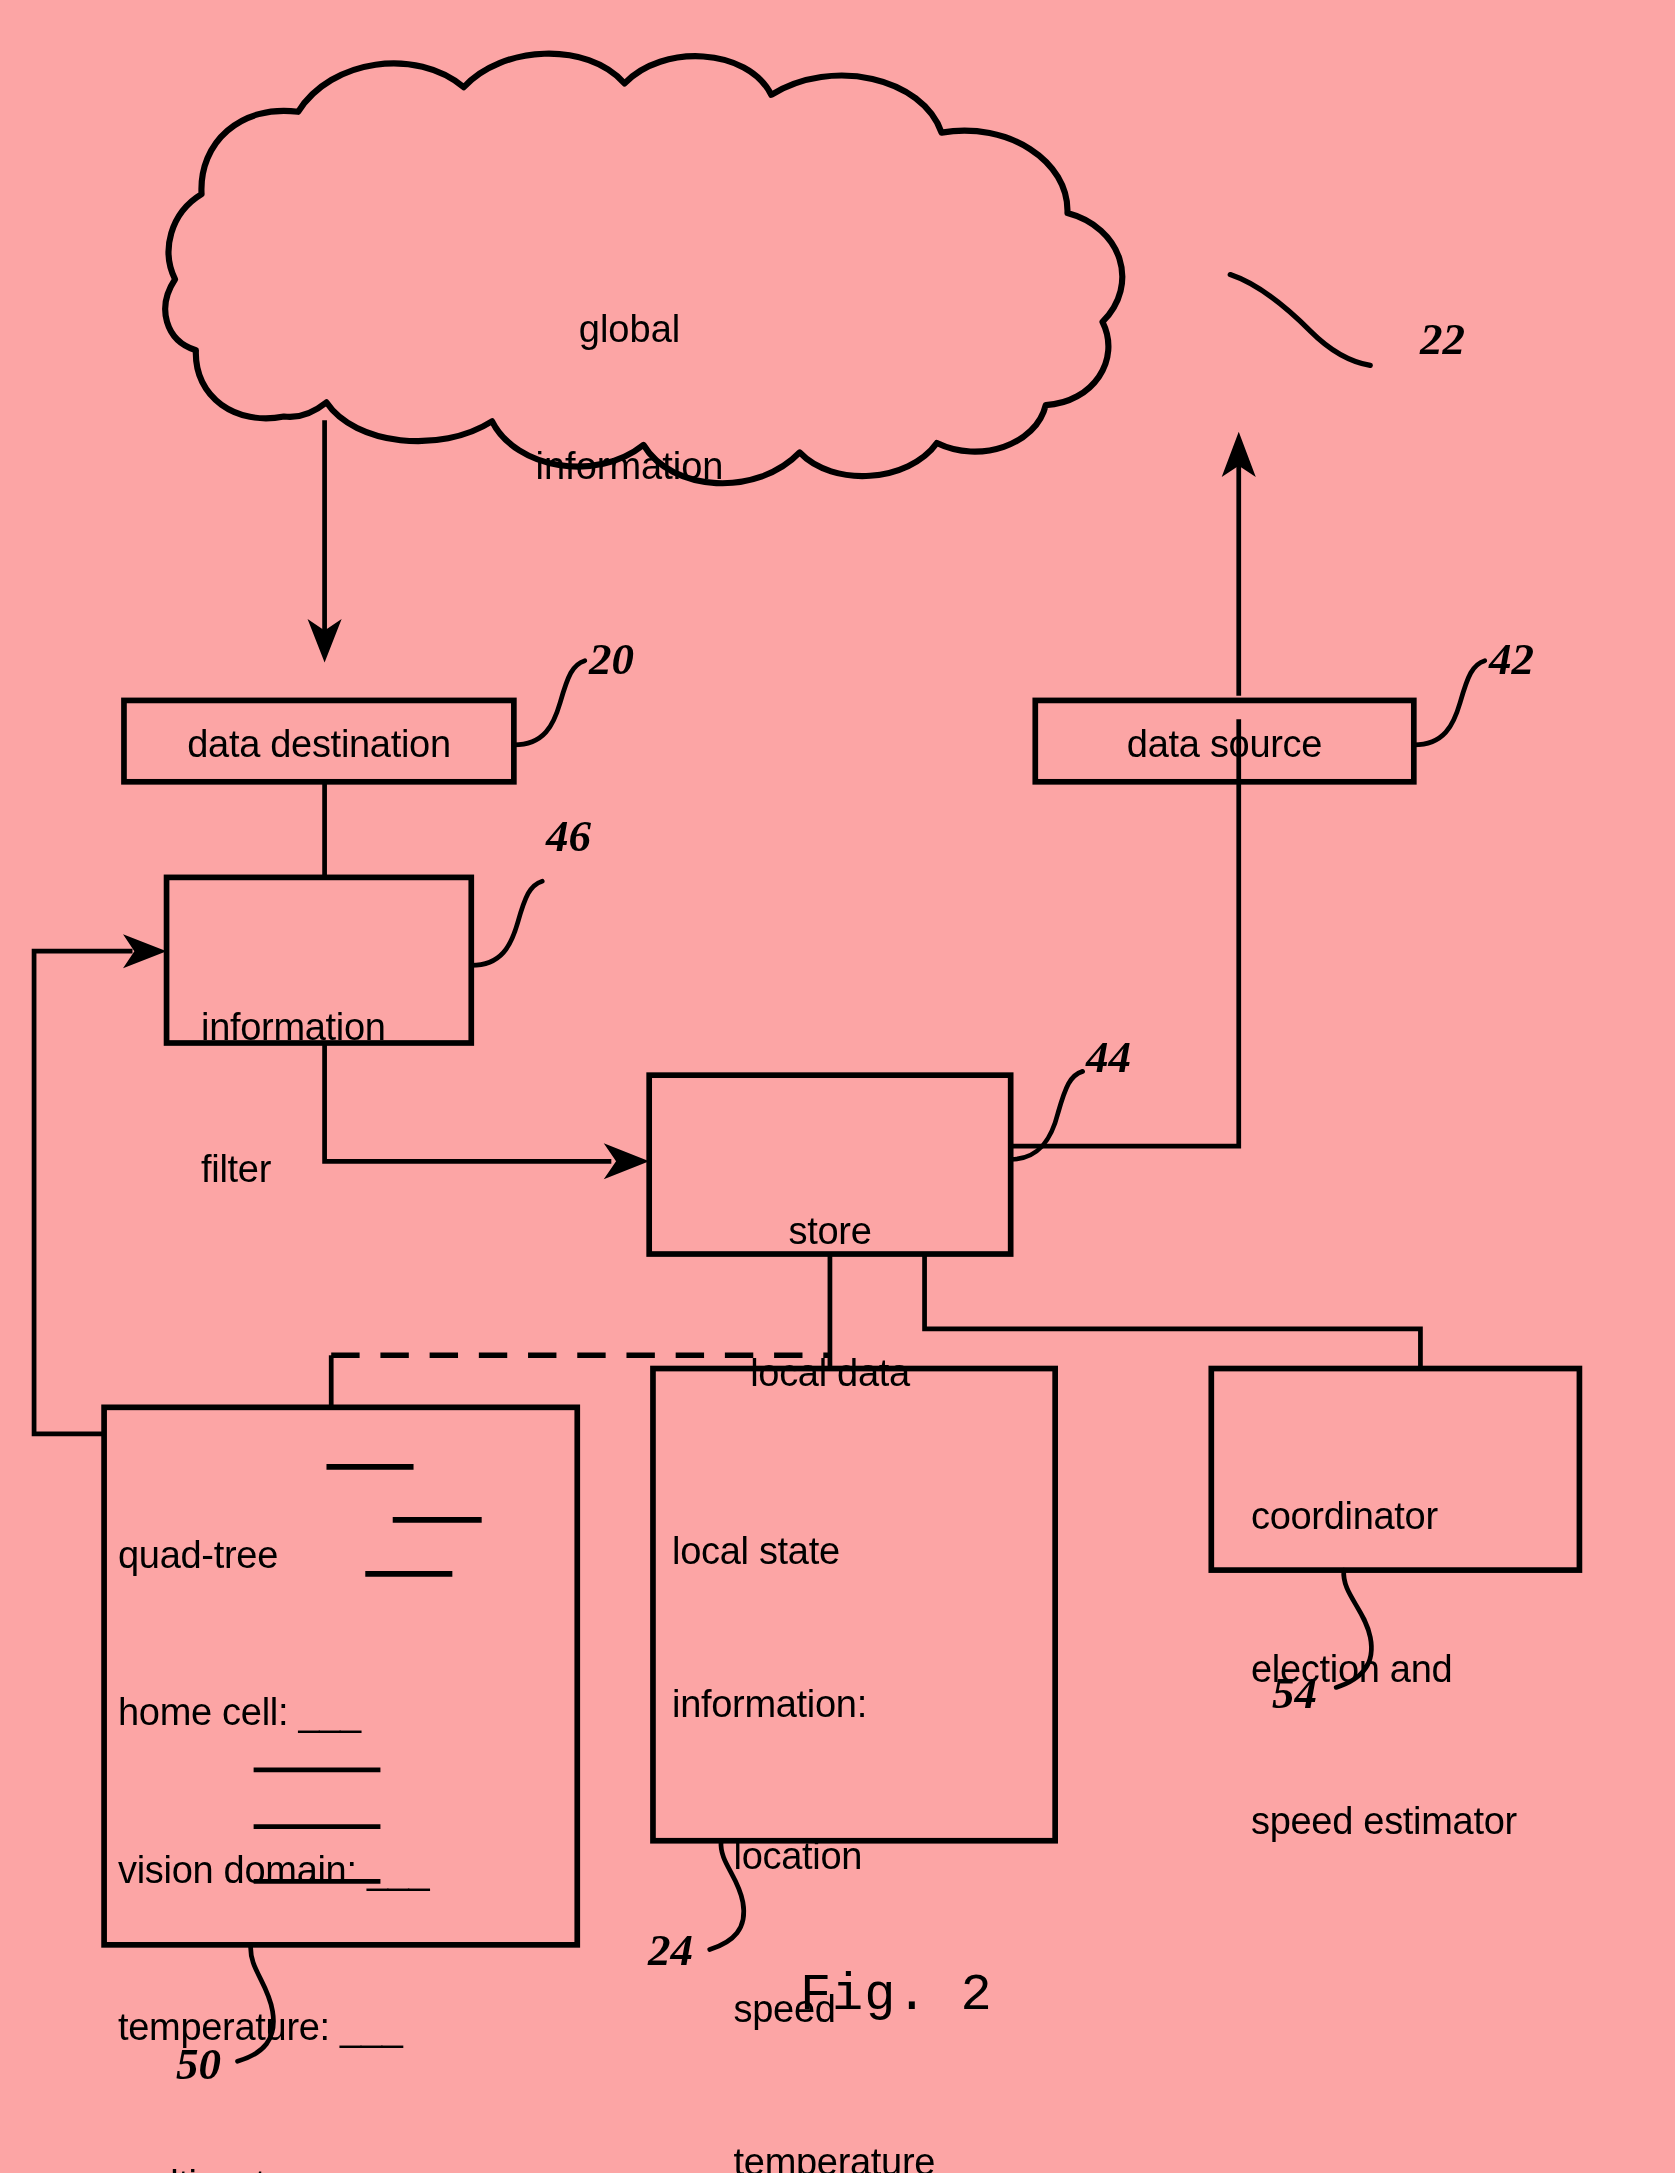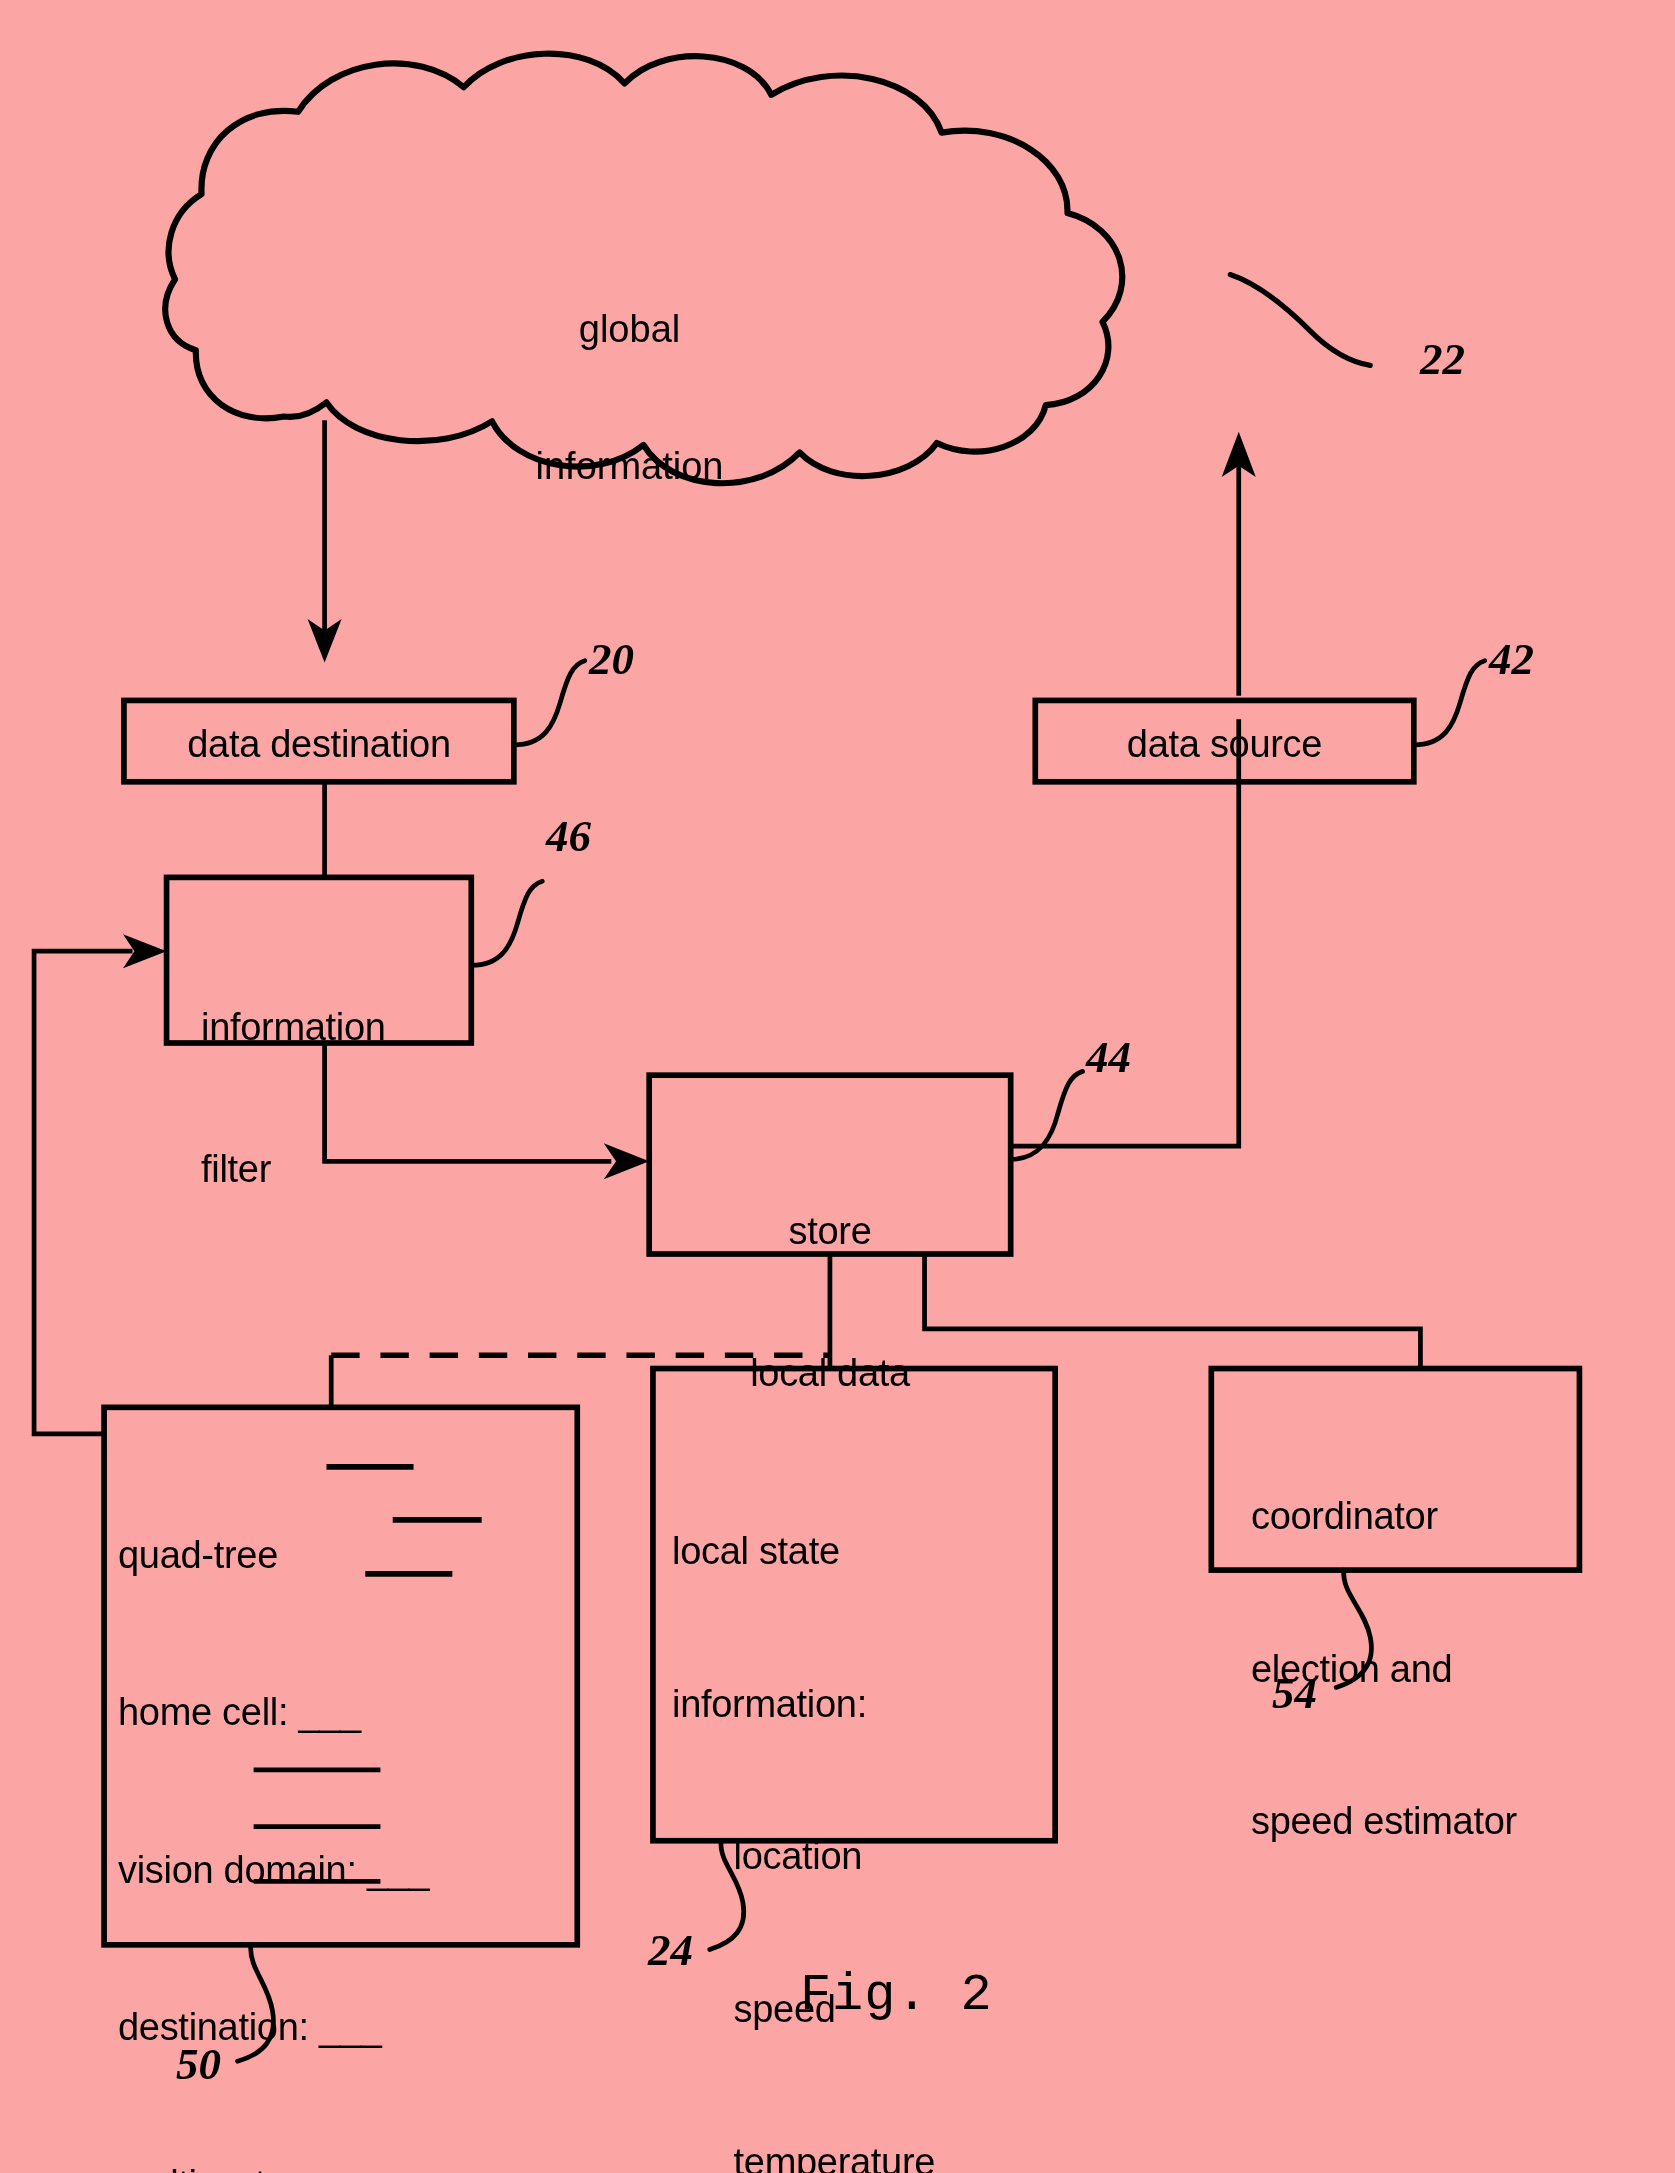--- a/index.html
+++ b/index.html
@@ -152,21 +152,21 @@
 
     <rect x="1280" y="1446" width="389" height="213" fill="none" stroke="#000000" stroke-width="6"></rect>
     <path d="M 1420 1659 C 1418 1684, 1442 1700, 1448 1730 C 1454 1760, 1437 1775, 1412 1783" fill="none" stroke="#000000" stroke-width="5" stroke-linecap="round"></path>
   </svg>
 
   <div class="lbl cloud-text" style="left:445px; top:216px; width:369px;">
     <div>global</div>
     <div>information</div>
   </div>
 
-  <div class="lbl refnum" style="left:1420px; top:312px;margin-top:20px;">22</div>
+  <div class="lbl refnum" style="left:1420px; top:312px;">22</div>
 
   <div class="lbl box-text" style="left:124px; top:721px; width:390px;">data destination</div>
   <div class="lbl refnum" style="left:589px; top:632px;">20</div>
 
   <div class="lbl box-text" style="left:1035px; top:721px; width:379px;">data source</div>
   <div class="lbl refnum" style="left:1489px; top:632px;">42</div>
 
   <div class="lbl box-text-left" style="left:201px; top:910px; width:284px;">
     <div>information</div>
     <div>filter</div>
@@ -176,21 +176,21 @@
   <div class="lbl box-text" style="left:649px; top:1114px; width:362px;">
     <div>store</div>
     <div>local data</div>
   </div>
   <div class="lbl refnum" style="left:1086px; top:1030px;">44</div>
 
   <div class="lbl box-text-left" style="left:118px; top:1424px; width:454px; line-height:1.38;">
     <div>quad-tree</div>
     <div>home cell: ___</div>
     <div>vision domain: ___</div>
-    <div>destination: ___</div>
+    <div>temperature: ___</div>
     <div>multicast group</div>
     
   </div>
   <div class="lbl refnum" style="left:176px; top:2037px;">50</div>
 
   <div class="lbl box-text-left" style="left:672px; top:1424px; width:388px; line-height:1.34;">
     <div>local state</div>
     <div>information:</div>
     <div>      location</div>
     <div>      speed</div>

